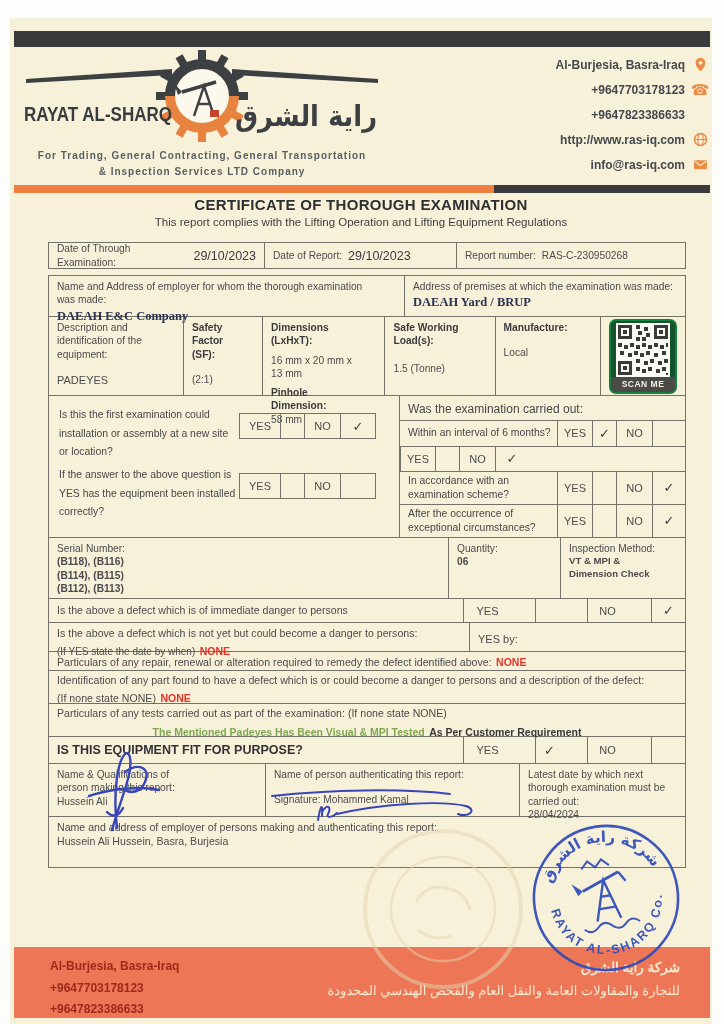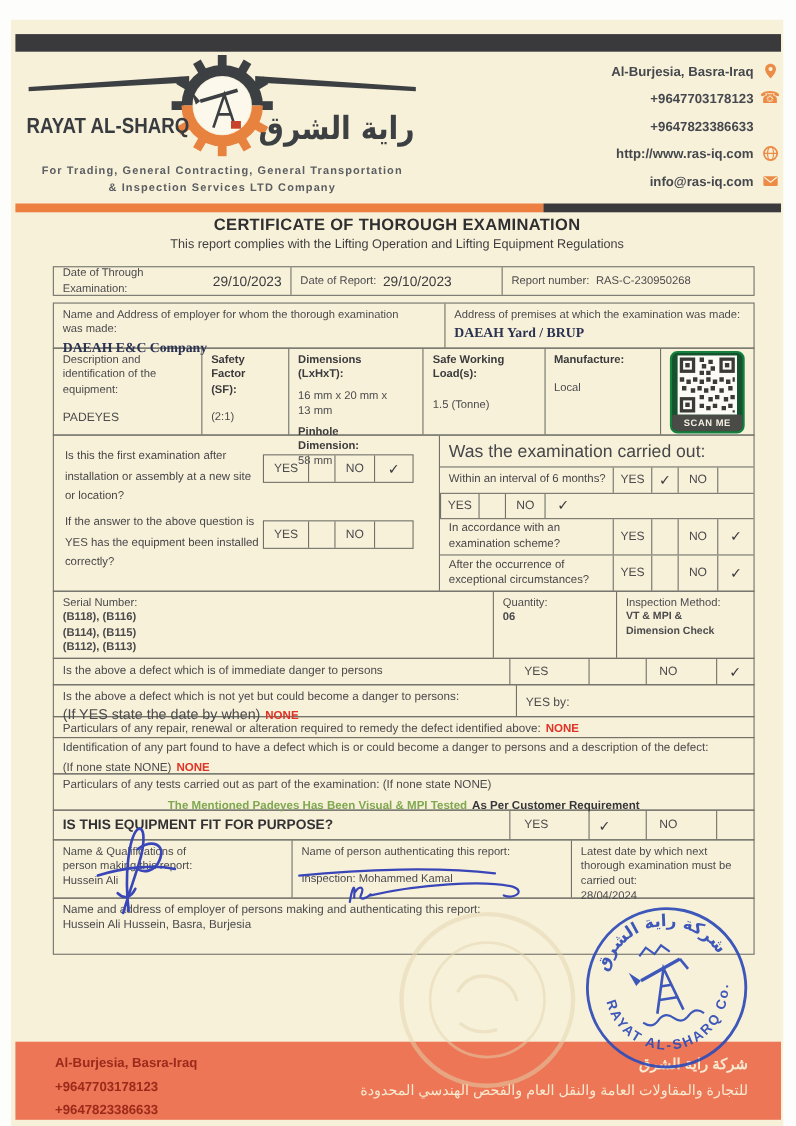--- a/index.html
+++ b/index.html
@@ -215,37 +215,37 @@
               <path d="M20 2h4v4h-4z M28 4h4v4h-4z M22 8h4v4h-4z M30 10h4v4h-4z M20 14h4v4h-4z M26 14h4v4h-4z M2 20h4v4h-4z M8 22h4v4h-4z M14 20h4v4h-4z M20 22h4v4h-4z M26 20h4v4h-4z M32 22h4v4h-4z M38 20h4v4h-4z M44 22h4v4h-4z M50 20h2v4h-2z M4 28h4v4h-4z M12 30h4v4h-4z M18 28h4v4h-4z M24 30h4v4h-4z M30 28h4v4h-4z M38 30h4v4h-4z M46 28h4v4h-4z M20 36h4v4h-4z M28 38h4v4h-4z M34 36h4v4h-4z M42 38h4v4h-4z M48 36h4v4h-4z M20 44h4v4h-4z M26 46h4v4h-4z M32 44h4v4h-4z M40 46h4v4h-4z M46 44h4v4h-4z M50 50h2v2h-2z"></path>
             </g>
           </svg>
           <div class="qr-label">SCAN ME</div>
         </div>
       </div>
     </div>
 
     <div class="row" style="height:143px;">
       <div class="cell" style="width:326px;position:relative;padding:0;">
-        <div style="position:absolute;left:10px;top:10px;width:178px;font-size:10.4px;line-height:1.8;">Is this the first examination after installation or assembly at a new site or location?</div>
+        <div style="position:absolute;left:10px;top:10px;width:178px;font-size:10.4px;line-height:1.8;">Is this the first examination could installation or assembly at a new site or location?</div>
         <div class="qgridbox" style="left:190px;top:17px;width:137px;">
           <div class="ck" style="width:40px;border-left:none;">YES</div>
           <div class="ck tick" style="width:24px;"></div>
           <div class="ck" style="width:36px;">NO</div>
           <div class="ck tick" style="flex:1;">✓</div>
         </div>
         <div style="position:absolute;left:10px;top:70px;width:178px;font-size:10.4px;line-height:1.8;">If the answer to the above question is YES has the equipment been installed correctly?</div>
         <div class="qgridbox" style="left:190px;top:77px;width:137px;">
           <div class="ck" style="width:40px;border-left:none;">YES</div>
           <div class="ck tick" style="width:24px;"></div>
           <div class="ck" style="width:36px;">NO</div>
           <div class="ck tick" style="flex:1;"></div>
         </div>
       </div>
       <div class="cell" style="flex:1;padding:0;display:flex;flex-direction:column;">
-        <div style="padding:6px 0 4px 8px;font-size:16px;">Was the examination carried out:</div>
+        <div style="padding:6px 0 4px 8px;font-size:12px;">Was the examination carried out:</div>
         <div class="rq" style="height:27px;border-top:1px solid #72726a;">
           <div class="qtxt">Within an interval of 6 months?</div>
           <div class="rgrid">
             <div class="ck" style="width:34px;border-left:none;">YES</div>
             <div class="ck tick" style="width:24px;">✓</div>
             <div class="ck" style="width:36px;">NO</div>
             <div class="ck tick" style="flex:1;"></div>
           </div>
         </div>
         <div class="rq" style="height:26px;">
@@ -302,21 +302,21 @@
       <div class="ck" style="width:48px;">YES</div>
       <div class="ck tick" style="width:28px;"></div>
       <div class="ck" style="width:40px;">NO</div>
       <div class="ck tick" style="width:34px;">✓</div>
     </div>
 
     <div class="row" style="height:30px;">
       <div class="cell" style="flex:1;">
         <div class="lbl" style="font-size:10.6px;">Is the above a defect which is not yet but could become a danger to persons:</div>
         <div>
-          <span class="lbl" style="font-size:13px;">(If YES state the date by when)</span>
+          <span class="lbl" style="font-size:10px;">(If YES state the date by when)</span>
           <span class="red">NONE</span>
         </div>
       </div>
       <div class="cell" style="width:216px;">
         <div class="lbl" style="font-size:11px;margin-top:5px;">YES by:</div>
       </div>
     </div>
 
     <div class="row" style="height:20px;align-items:center;">
       <div class="cell" style="flex:1;padding:2px 8px;">
@@ -363,21 +363,21 @@
           <g stroke="#3946b8" stroke-width="2.4" fill="none" stroke-linecap="round">
             <path d="M38 80 C 34 48, 38 14, 46 6 C 52 2, 54 16, 47 38 C 42 54, 37 68, 33 82"></path>
             <path d="M46 24 C 60 14, 72 20, 66 34 C 62 44, 52 46, 46 42"></path>
             <path d="M10 48 C 34 40, 62 38, 80 42"></path>
             <path d="M28 64 C 34 70, 40 68, 44 60"></path>
           </g>
         </svg>
       </div>
       <div class="cell" style="width:230px;position:relative;">
         <div class="lbl">Name of person authenticating this report:</div>
-        <div class="lbl" style="margin-top:12px;">Inspection: Mohammed Kamal</div>
+        <div class="lbl" style="margin-top:12px;">Signature: Mohammed Kamal</div>
         <svg class="sig" style="left:4px;top:20px;overflow:visible;" width="220" height="40" viewBox="0 0 220 40">
           <g stroke="#3946b8" stroke-width="2" fill="none" stroke-linecap="round">
             <path d="M2 12 C 60 6, 130 4, 180 10"></path>
             <path d="M48 36 C 50 24, 53 16, 52 32 M52 28 C 57 20, 62 22, 58 30 C 56 34, 62 34, 67 29"></path>
             <path d="M67 30 C 110 20, 170 16, 196 22 C 208 26, 198 34, 188 30"></path>
           </g>
         </svg>
       </div>
       <div class="cell" style="flex:1;">
         <div class="lbl">Latest date by which next thorough examination must be carried out:</div>

